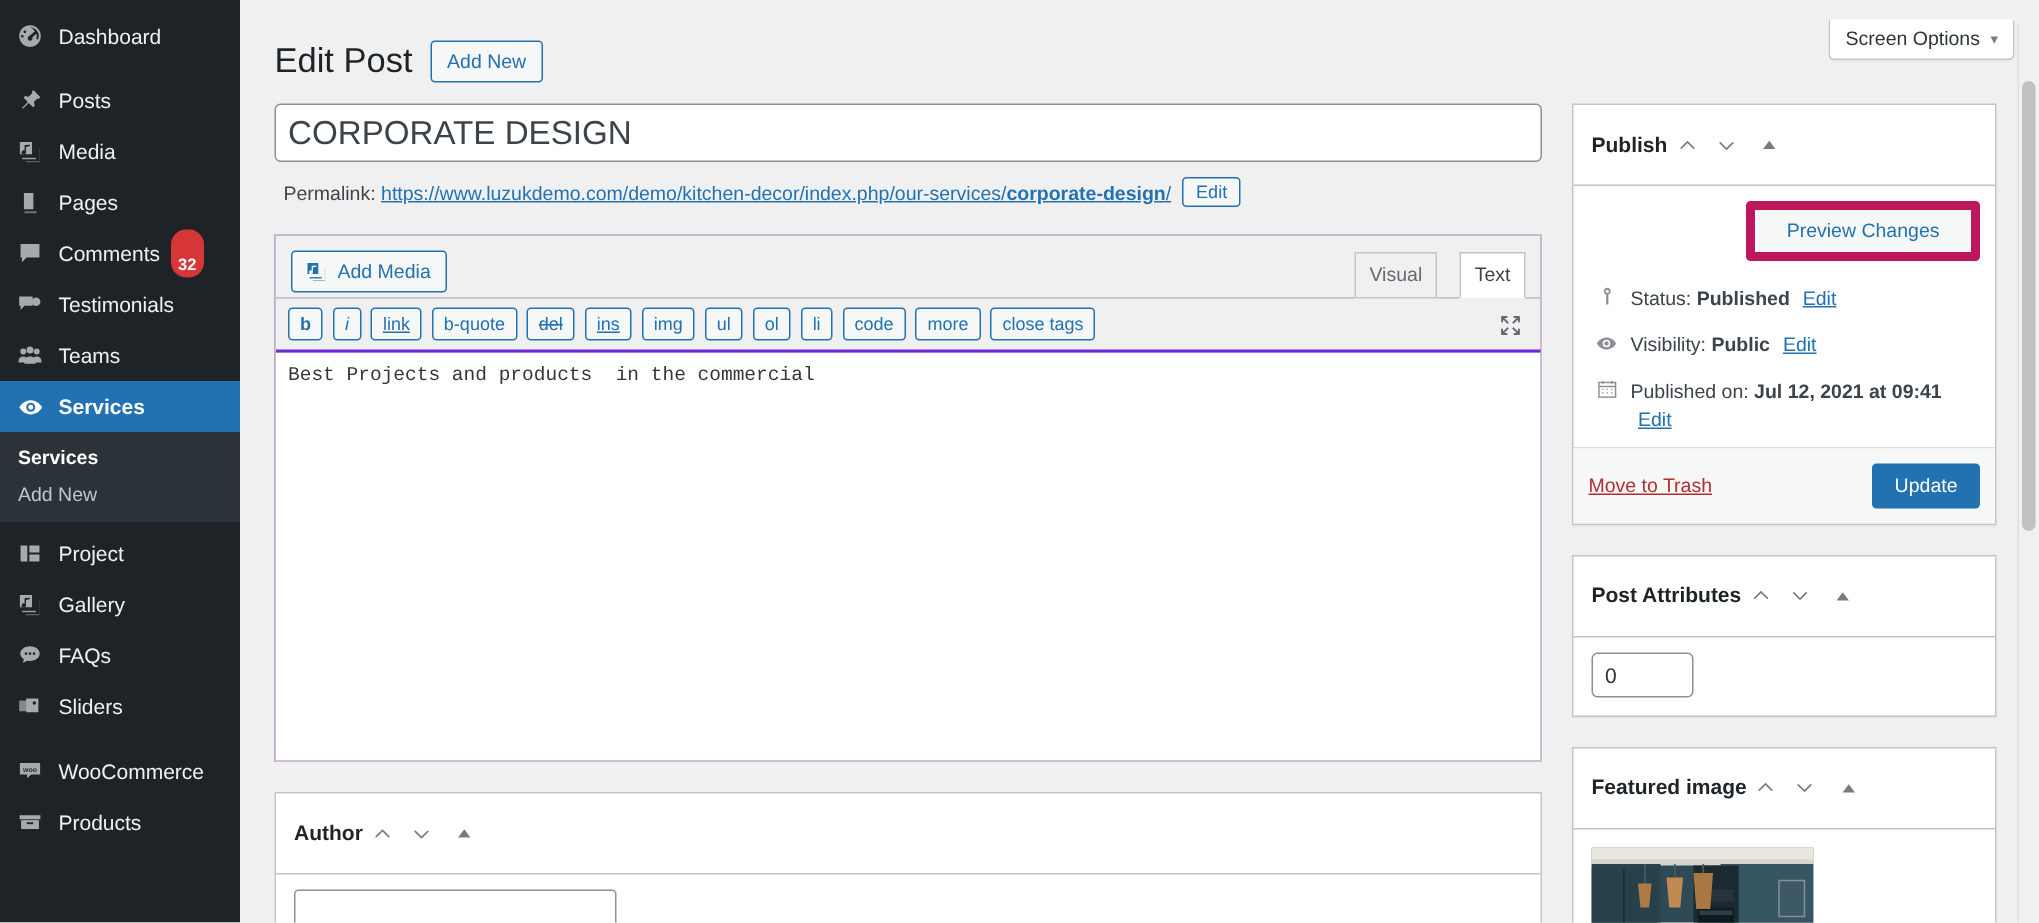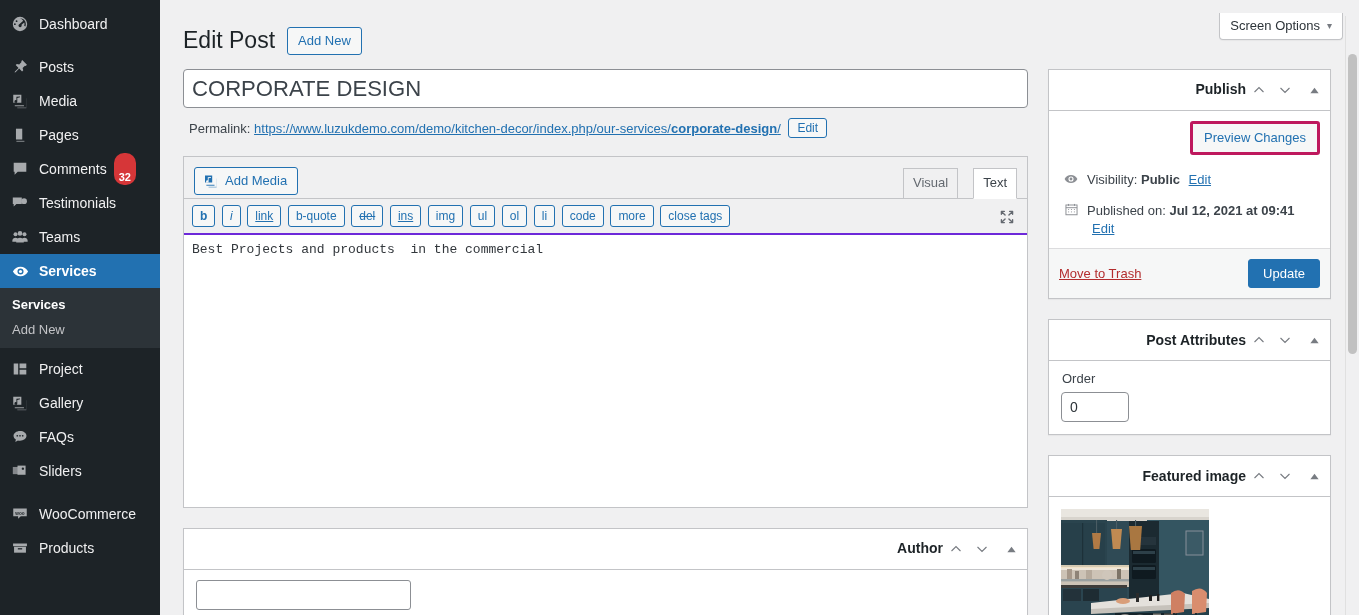--- a/index.html
+++ b/index.html
@@ -276,24 +276,24 @@
   }
 
   
   .postbox {
     background: #fff;
     border: 1px solid #c3c4c7;
     margin-bottom: 20px;
     box-shadow: 0 1px 1px rgba(0,0,0,.04);
   }
   .postbox-header {
-    display: flex; align-items: center; justify-content: flex-end;
+    display: flex; align-items: center; justify-content: flex-start;
     border-bottom: 1px solid #c3c4c7;
     padding: 0 0 0 12px;
-    height: 41px;
+    height: 54px;
   }
   .postbox-header h2 {
     margin: 0;
     font-size: 14px;
     font-weight: 600;
     color: #1d2327;
     line-height: 1.4;
   }
   .handle-actions { display: flex; align-items: center; }
   .order-btn, .toggle-btn {
@@ -311,26 +311,26 @@
     padding: 10px 10px 2px;
     border-bottom: 1px solid #dcdcde;
   }
   #minor-publishing-actions {
     text-align: right;
     padding: 0 0 10px;
   }
   .preview-btn {
     display: inline-block;
     background: #f6f7f7;
-    border: 3px solid #be185d;
+    border: 6px solid #be185d;
     color: #2271b1;
     border-radius: 3px;
     font-size: 13px;
     line-height: 2.15;
-    padding: 0 11px;
+    padding: 0 21px;
     cursor: pointer;
   }
   .misc-pub {
     display: flex; align-items: flex-start;
     padding: 6px 0 7px 2px;
     font-size: 13px;
     color: #3c434a;
     line-height: 1.4;
   }
   .misc-pub .mp-ico {
@@ -699,20 +699,32 @@
             </span>
           </div>
         </div>
 
         <div class="inside">
           <div id="minor-publishing">
             <div id="minor-publishing-actions">
               <span class="preview-btn">Preview Changes</span>
             </div>
 
+            <div class="misc-pub">
+              <span class="mp-ico">
+                <svg width="15" height="15" viewBox="0 0 20 20" fill="currentColor">
+                    <path d="M10 2.5a3.1 3.1 0 00-1 6v8.8h2V8.5a3.1 3.1 0 00-1-6zm0 1.7a1.4 1.4 0 11-1.4 1.4A1.4 1.4 0 0110 4.2z"></path>
+                  </svg>
+              </span>
+              <span>
+                <span>Status:</span>
+                <b>Published</b>
+                <a class="editlink" href="#">Edit</a>
+              </span>
+            </div>
 
             <div class="misc-pub">
               <span class="mp-ico">
                 <svg width="16" height="16" viewBox="0 0 20 20" fill="currentColor">
                     <path d="M10 5c-3.5 0-6.4 2-8 5 1.6 3 4.5 5 8 5s6.4-2 8-5c-1.6-3-4.5-5-8-5zm0 8.2A3.2 3.2 0 1113.2 10 3.2 3.2 0 0110 13.2z"></path>
                     <circle cx="10" cy="10" r="1.8"></circle>
                   </svg>
               </span>
               <span>
                 <span>Visibility:</span>
@@ -759,21 +771,20 @@
                 </svg>
             </span>
             <span class="toggle-btn">
               <svg width="11" height="11" viewBox="0 0 12 12" fill="currentColor">
                   <path d="M6 3l4.5 6h-9z"></path>
                 </svg>
             </span>
           </div>
         </div>
         <div class="inside">
-          <p class="attr-label">Order</p>
           <input class="order-input" type="text" value="0" style="">
         </div>
       </div>
 
       <div class="postbox" id="postimagediv">
         <div class="postbox-header">
           <h2>Featured image</h2>
           <div class="handle-actions">
             <span class="order-btn">
               <svg width="14" height="14" viewBox="0 0 20 20" fill="none" stroke="currentColor" stroke-width="1.6" stroke-linecap="round">

